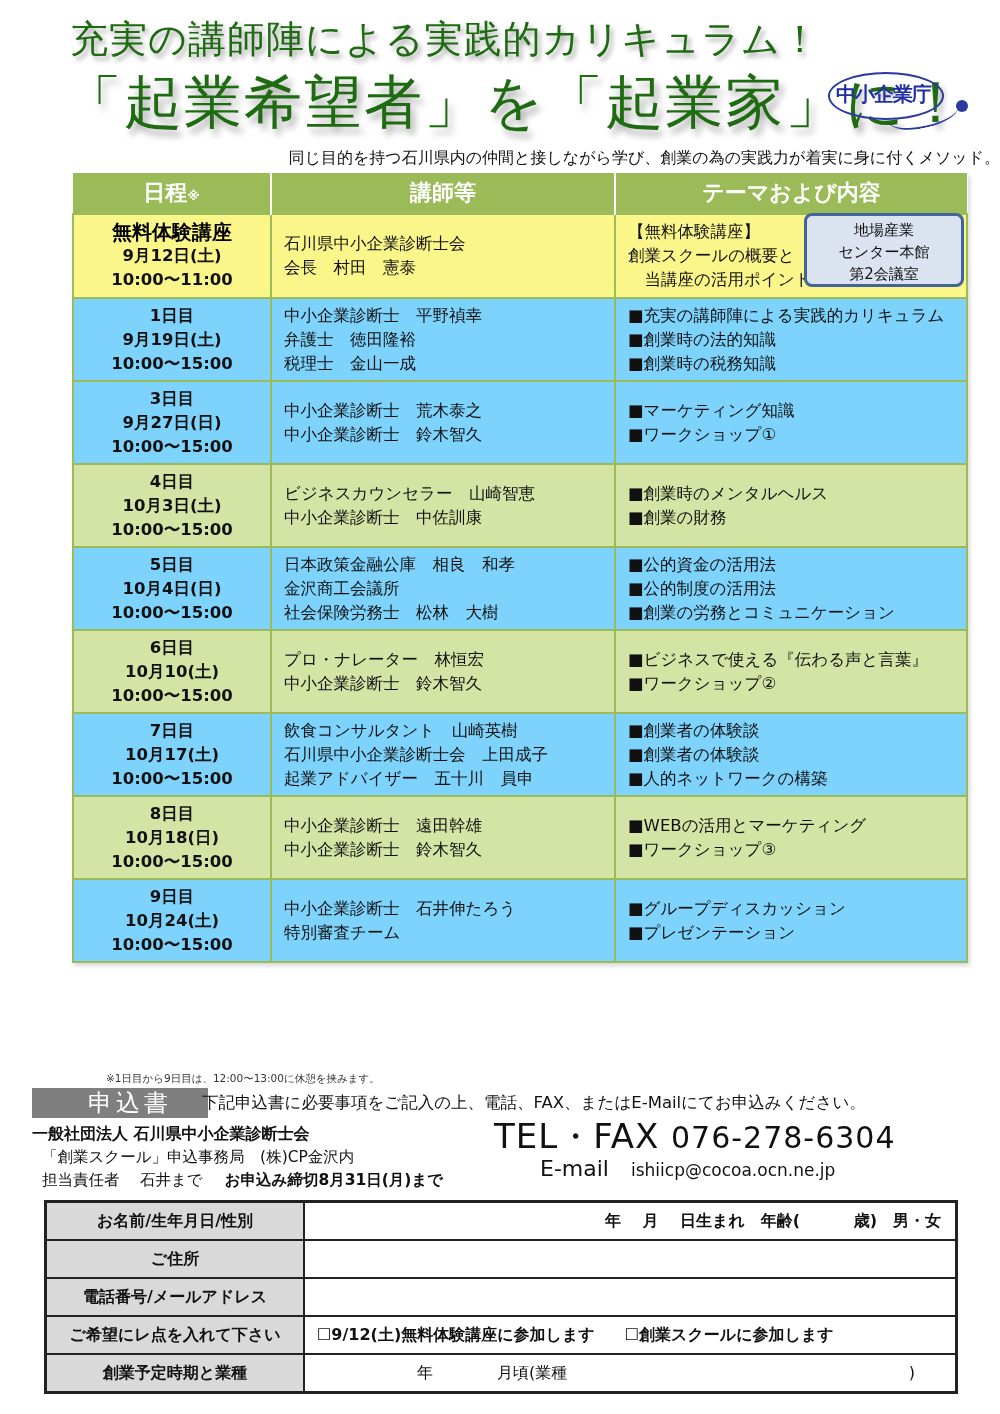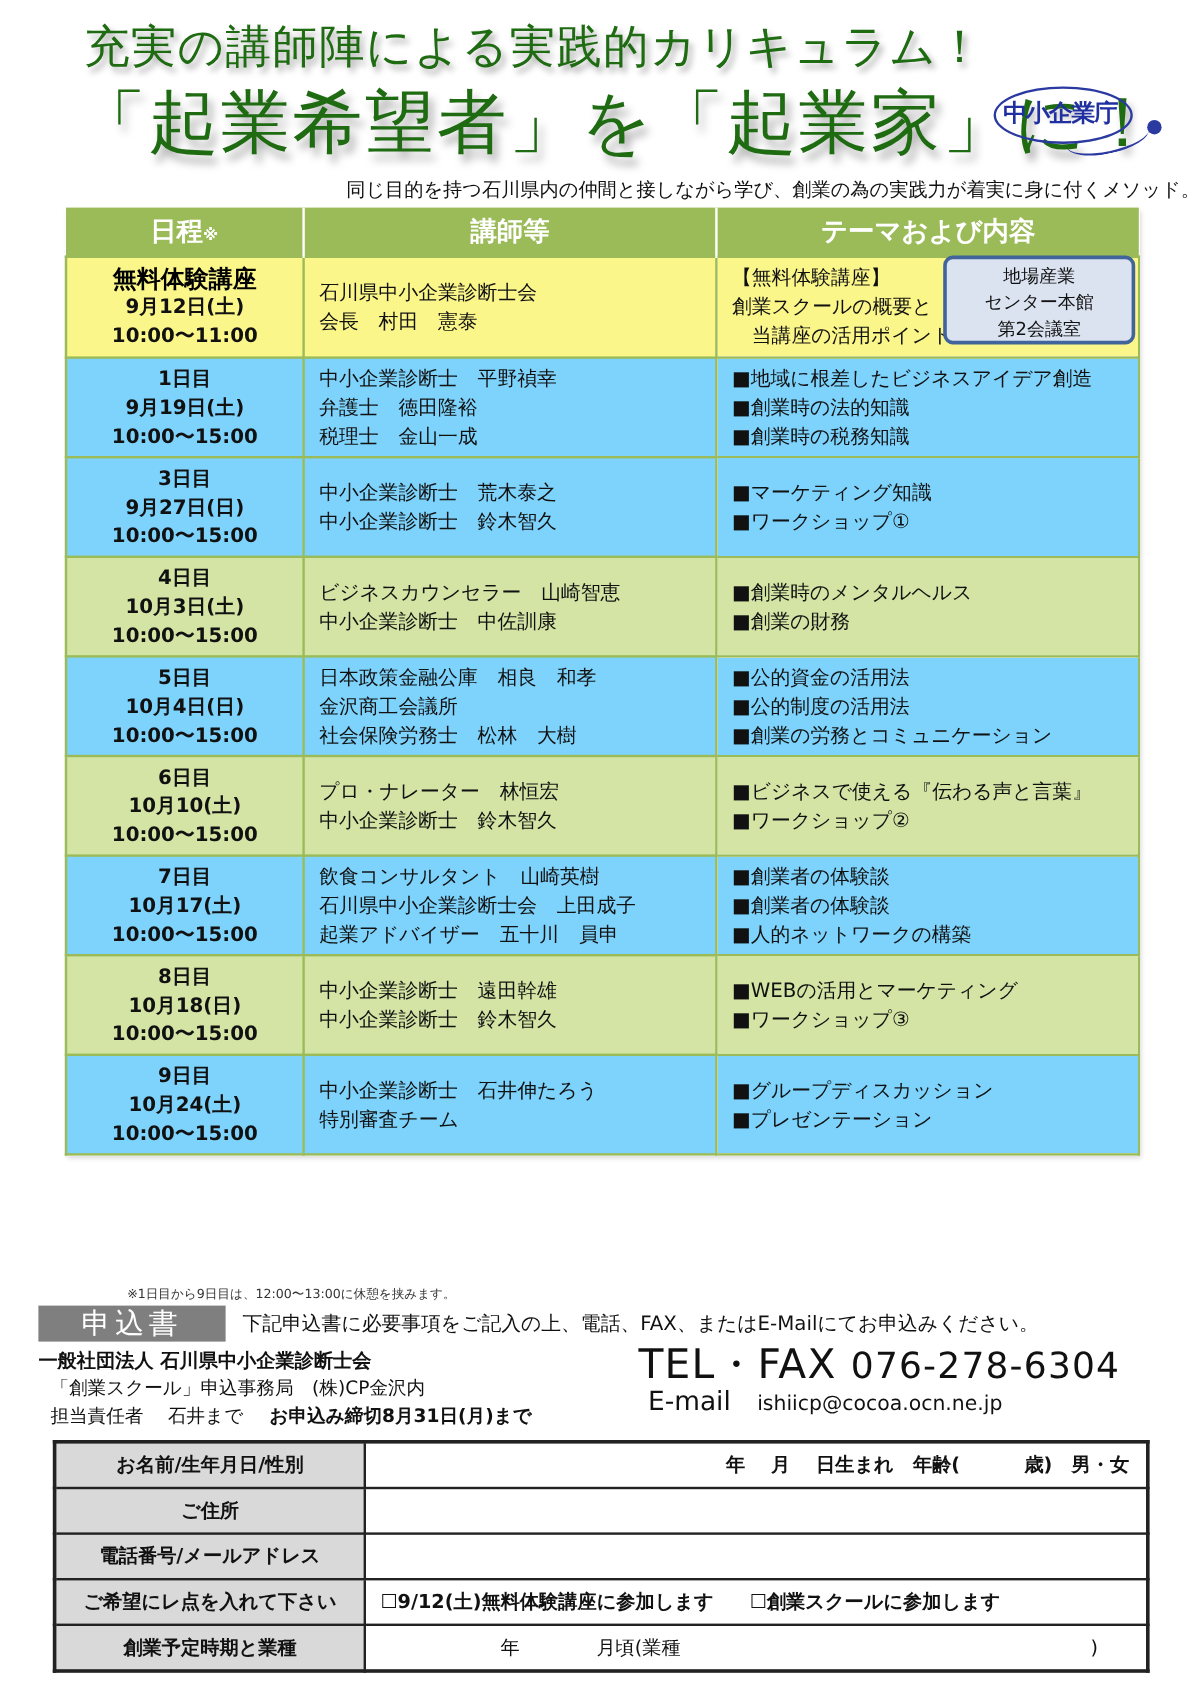--- a/index.html
+++ b/index.html
@@ -15,47 +15,47 @@
   .logo-ellipse { position: absolute; left: 0; top: 0; width: 112px; height: 44px;
                   border: 2px solid #2a3aa0; border-radius: 50%; }
   .logo-text { position: absolute; left: 8px; top: 9px; font-size: 20px; font-weight: bold;
                color: #2030a0; white-space: nowrap; letter-spacing: -1px; }
   .logo-dot { position: absolute; left: 128px; top: 28px; width: 12px; height: 12px;
               border-radius: 50%; background: #2a3aa0; }
   .logo-swoosh { position: absolute; left: 60px; top: 30px; width: 70px; height: 24px;
                  border-bottom: 2px solid #2a3aa0; border-radius: 0 0 50% 50%; transform: rotate(-12deg); }
   .subtitle { left: 0; width: 1000px; top: 148px; text-align: right; font-size: 16px; color: #111; }
 
-  table.sched { position: absolute; left: 54px; top: 173px; width: 896px; border-collapse: collapse;
+  table.sched { position: absolute; left: 72px; top: 173px; width: 896px; border-collapse: collapse;
                 box-shadow: 2px 3px 4px rgba(0,0,0,0.15); }
   table.sched th { background: #9bbb59; color: #ffffff; font-size: 22px; font-weight: bold;
                    height: 40px; border-right: 2px solid #ffffff; padding: 0; }
   table.sched th:last-child { border-right: none; }
   table.sched th .note { font-size: 13px; }
   table.sched td { border: 2px solid #9bbb59; vertical-align: middle; padding: 0; font-size: 16.5px; line-height: 24px; }
   table.sched tr.free td { background: #fbf68a; height: 82px; }
   table.sched tr.light td { background: #7dd3fc; height: 81px; }
   table.sched tr.dark td { background: #d3e4a4; height: 81px; }
   td.day { width: 196px; text-align: center; font-weight: bold; }
   td.day .free-label { color: #000000; font-size: 20px; }
   td.instr { width: 330px; padding-left: 12px !important; }
   td.topic { padding-left: 12px !important; position: relative; }
   .room { position: absolute; right: 2px; top: -2px; width: 160px; height: 74px;
           background: #dbe3f1; border: 3px solid #41649a; border-radius: 8px;
           text-align: center; font-size: 15px; line-height: 22px; padding-top: 3px; box-sizing: border-box; }
 
   .footnote { left: 70px; top: 1072px; font-size: 10.5px; color: #333; margin-left: 36px; }
   .apply-badge { left: 32px; top: 1088px; width: 156px; height: 30px; background: #7f7f7f;
-                 color: #fff; font-size: 24px; text-align: center; line-height: 30px; letter-spacing: 4px; }
+                 color: #fff; font-size: 24px; text-align: center; line-height: 30px; letter-spacing: 4px; padding-left: 20px; }
   .apply-text { left: 202px; top: 1092px; font-size: 16.5px; white-space: nowrap; }
   .org1 { left: 32px; top: 1124px; font-size: 16px; font-weight: bold; white-space: nowrap; }
   .org2 { left: 42px; top: 1147px; font-size: 15.5px; white-space: nowrap; }
   .org3 { left: 42px; top: 1170px; font-size: 15.5px; white-space: nowrap; }
   .org3 b { margin-left: 22px; }
-  .tel { left: 532px; top: 1114px; font-size: 34px; white-space: nowrap; letter-spacing: 1px; }
+  .tel { left: 494px; top: 1114px; font-size: 34px; white-space: nowrap; letter-spacing: 1px; }
   .tel .num { font-size: 30px; }
   .mail { left: 540px; top: 1156px; font-size: 22px; white-space: nowrap; }
   .mail .addr { font-size: 17px; margin-left: 22px; }
 
   table.form { position: absolute; left: 44px; top: 1200px; width: 914px; border-collapse: collapse;
                border: 3px solid #222; }
   table.form td { border: 2px solid #222; height: 36px; font-size: 16px; padding: 0; }
   table.form td.lbl { width: 256px; background: #d9d9d9; text-align: center; font-weight: bold; }
   table.form td.val { background: #fff; }
   .val-right { text-align: right; padding-right: 14px !important; font-weight: bold; }
@@ -116,21 +116,21 @@
           <div>1日目</div>
           <div>9月19日(土)</div>
           <div>10:00〜15:00</div>
         </td>
       <td class="instr">
           <div>中小企業診断士　平野禎幸</div>
           <div>弁護士　徳田隆裕</div>
           <div>税理士　金山一成</div>
         </td>
       <td class="topic">
-          <div>■地域に根差したビジネスアイデア創造</div>
+          <div>■充実の講師陣による実践的カリキュラム</div>
           <div>■創業時の法的知識</div>
           <div>■創業時の税務知識</div>
         </td>
     </tr>
     <tr class="light">
       <td class="day">
           <div>3日目</div>
           <div>9月27日(日)</div>
           <div>10:00〜15:00</div>
         </td>

